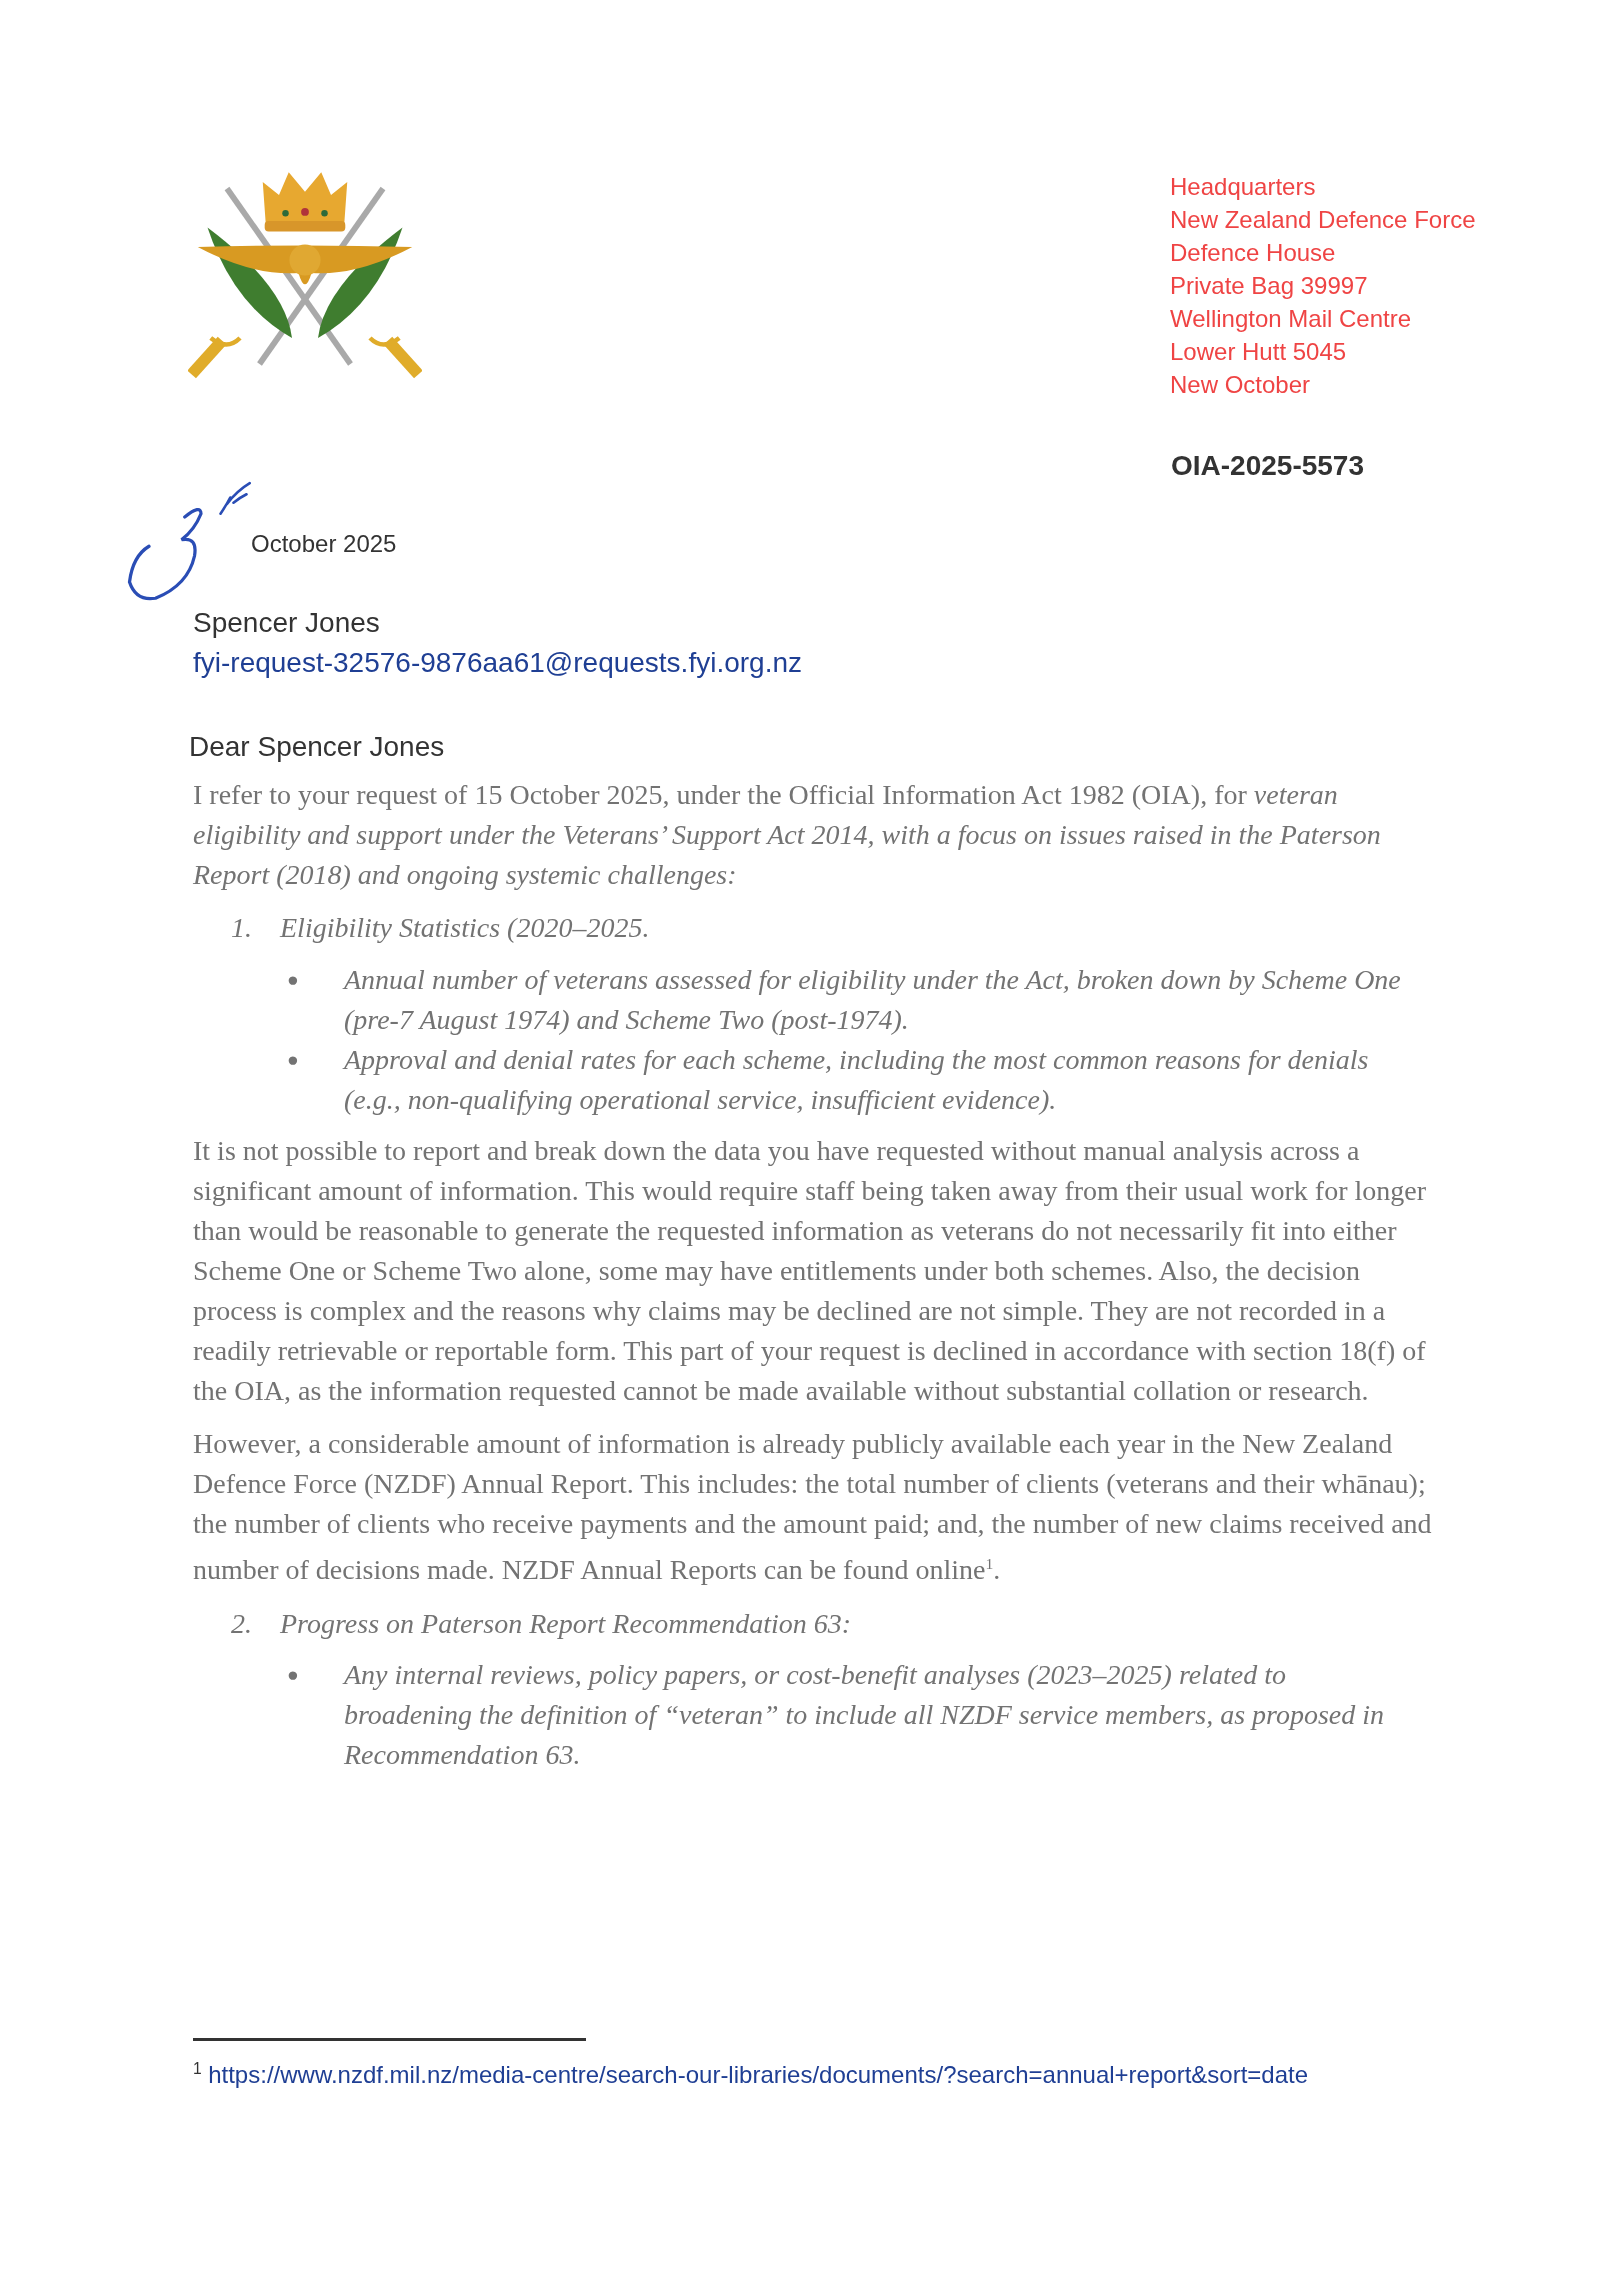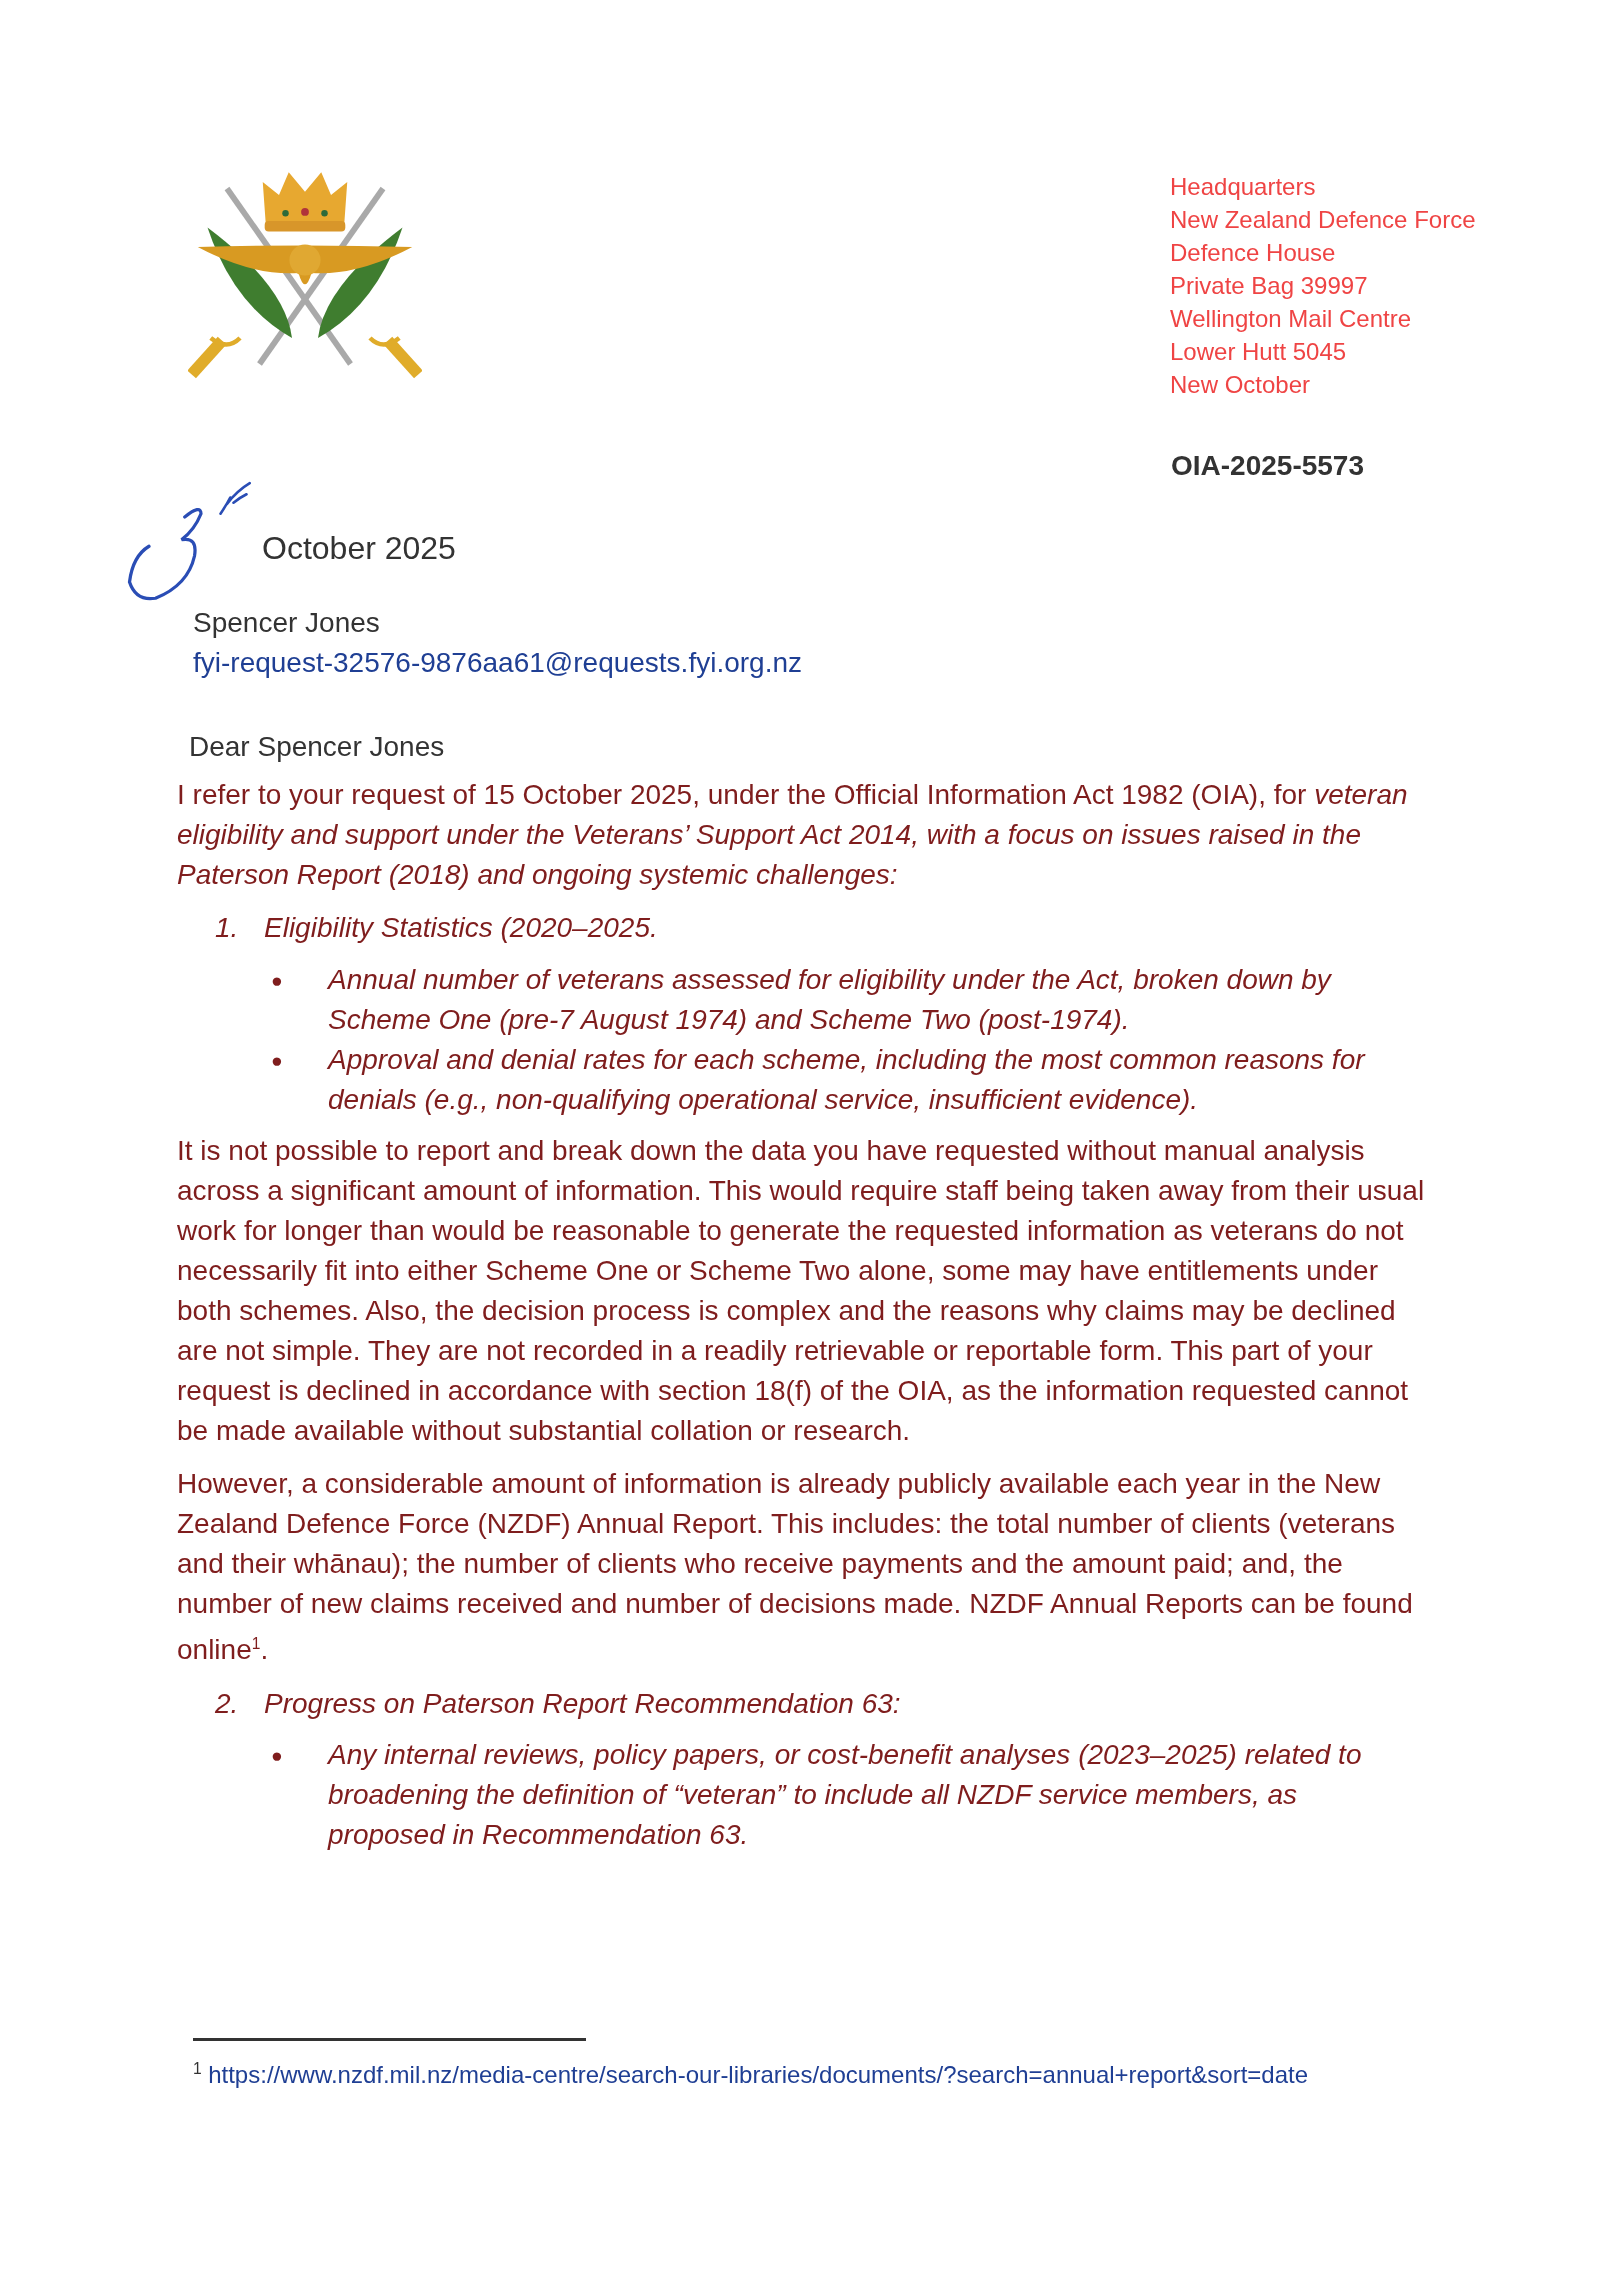--- a/index.html
+++ b/index.html
@@ -4,25 +4,25 @@
 <style>
   html, body { margin: 0; padding: 0; background: #ffffff; }
   body {
     width: 1617px; height: 2284px; position: relative; overflow: hidden;
     font-family: "Liberation Sans", sans-serif; color: #2a2a2a;
   }
   .crest { position: absolute; left: 188px; top: 156px; width: 234px; height: 234px; }
   .address { position: absolute; left: 1170px; top: 170px; font-size: 24px; line-height: 33px; color: #ef4444; }
   .ref { position: absolute; left: 1171px; top: 450px; font-size: 28px; color: #333; font-weight: bold; }
   .sig { position: absolute; left: 123px; top: 478px; width: 156px; height: 130px; }
-  .date { position: absolute; left: 262px; top: 530px; font-size: 32px; color: #333; }
+  .date { position: absolute; left: 251px; top: 530px; font-size: 24px; color: #333; }
   .recipient { position: absolute; left: 193px; top: 603px; font-size: 28px; line-height: 40px; color: #333; }
   .recipient a, .footnote a { color: #1f3f94; text-decoration-thickness: 1.9px; }
   .salutation { position: absolute; left: 189px; top: 731px; font-size: 28px; color: #333; }
-  .body { position: absolute; left: 177px; top: 775px; width: 1248px; font-size: 28px; line-height: 40px; color: #7f1d1d; }
+  .body { position: absolute; left: 193px; top: 775px; width: 1248px; font-size: 28px; line-height: 40px; color: #737373; font-family: Liberation Serif, serif; }
   .body p { margin: 0 0 13px 0; }
   .it { font-style: italic; }
   .num-item { display: flex; margin: 0 0 11.7px 0; }
   .num-item .n { width: 49px; margin-left: 38px; font-style: italic; }
   .bullets { margin: 0 0 11.7px 0; padding: 0; list-style: none; }
   .bullets li { display: flex; margin-bottom: 0; }
   .bullets .dot { width: 57px; margin-left: 94px; font-size: 19.5px; line-height: 40px; }
   .bullets .txt { width: 1066px; font-style: italic; }
   .fn-rule { position: absolute; left: 193px; top: 2038px; width: 393px; height: 2.6px; background: #333; }
   .footnote { position: absolute; left: 193px; top: 2060px; font-size: 24px; color: #333; }

